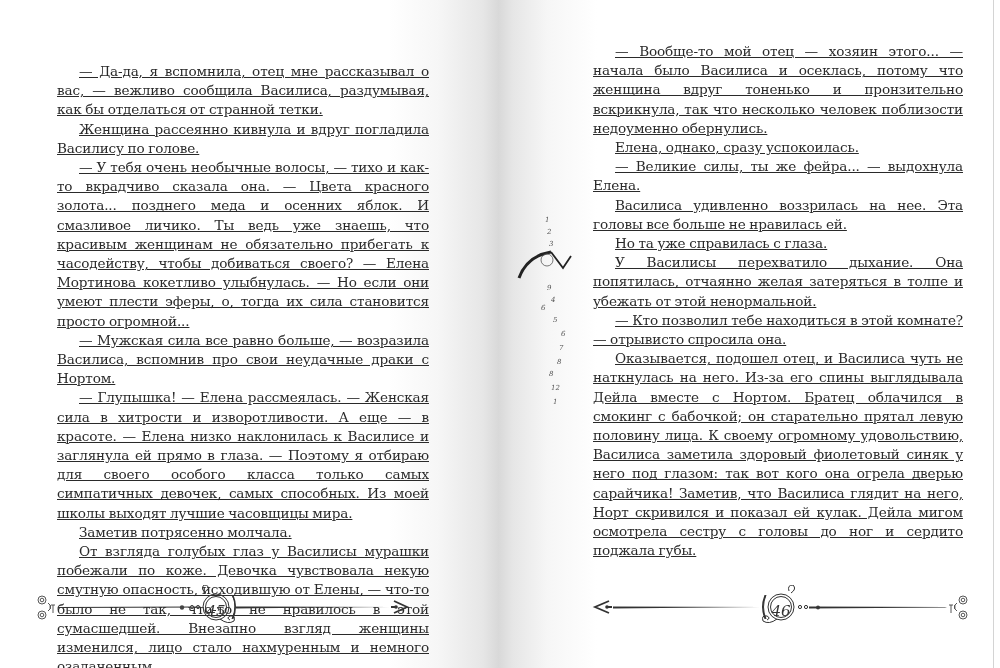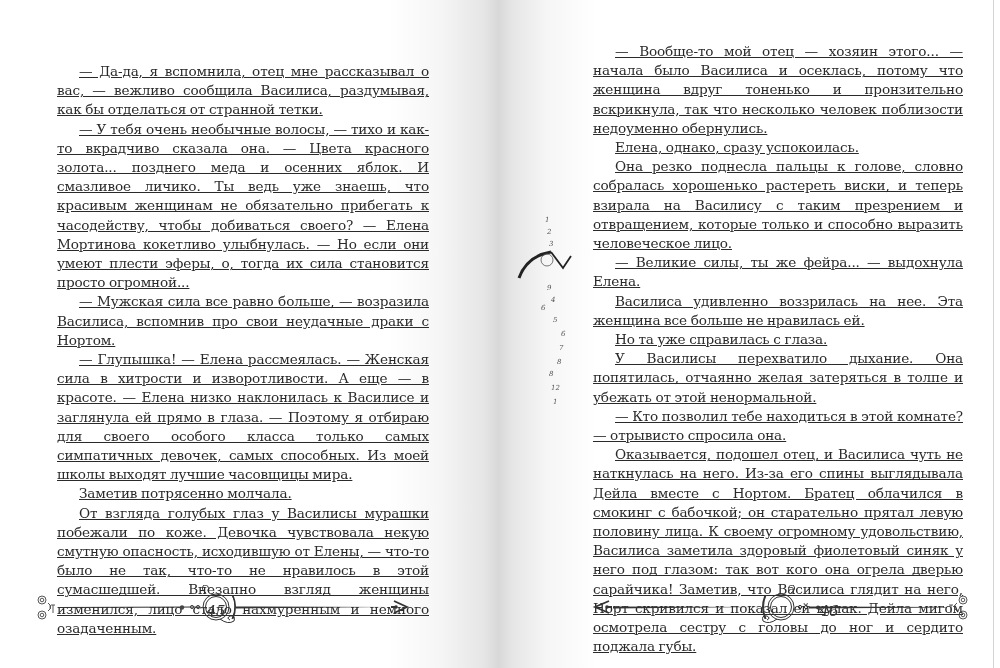--- a/index.html
+++ b/index.html
@@ -48,20 +48,21 @@
     }
     .gutter-orn { position: absolute; left: 515px; top: 212px; width: 60px; height: 195px; }
   </style>
 </head>
 <body>
 
 <div class="spread">
   <div class="page page-left">
     <div class="text-block text-left">
       <p class="para">— Да-да, я вспомнила, отец мне рассказывал о вас, — вежливо сообщила Василиса, раздумывая, как бы отделаться от странной тетки.</p>
+      <p class="para">Женщина рассеянно кивнула и вдруг погладила Василису по голове.</p>
       <p class="para">— У тебя очень необычные волосы, — тихо и как-то вкрадчиво сказала она. — Цвета красного золота... позднего меда и осенних яблок. И смазливое личико. Ты ведь уже знаешь, что красивым женщинам не обязательно прибегать к часодейству, чтобы добиваться своего? — Елена Мортинова кокетливо улыбнулась. — Но если они умеют плести эферы, о, тогда их сила становится просто огромной...</p>
       <p class="para">— Мужская сила все равно больше, — возразила Василиса, вспомнив про свои неудачные драки с Нортом.</p>
       <p class="para">— Глупышка! — Елена рассмеялась. — Женская сила в хитрости и изворотливости. А еще — в красоте. — Елена низко наклонилась к Василисе и заглянула ей прямо в глаза. — Поэтому я отбираю для своего особого класса только самых симпатичных девочек, самых способных. Из моей школы выходят лучшие часовщицы мира.</p>
       <p class="para">Заметив потрясенно молчала.</p>
       <p class="para">От взгляда голубых глаз у Василисы мурашки побежали по коже. Девочка чувствовала некую смутную опасность, исходившую от Елены, — что-то было не так, что-то не нравилось в этой сумасшедшей. Внезапно взгляд женщины изменился, лицо стало нахмуренным и немного озадаченным.</p>
 
     </div>
 
     <div class="footer-orn footer-left">
       <svg width="390" height="50" viewBox="0 0 390 50">
@@ -99,23 +100,22 @@
   </div>
 
   <div class="gutter-line"></div>
 
   <div class="page page-right">
   </div>
 
   <div class="text-block text-right">
     <p class="para">— Вообще-то мой отец — хозяин этого... — начала было Василиса и осеклась, потому что женщина вдруг тоненько и пронзительно вскрикнула, так что несколько человек поблизости недоуменно обернулись.</p>
     <p class="para">Елена, однако, сразу успокоилась.</p>
-    <p class="para">Она резко поднесла пальцы к голове, словно собралась хорошенько растереть виски, и теперь взирала на Василису с таким презрением и отвращением, которые только и способно выразить человеческое лицо.</p>
     <p class="para">— Великие силы, ты же фейра... — выдохнула Елена.</p>
-    <p class="para">Василиса удивленно воззрилась на нее. Эта женщина все больше не нравилась ей.</p>
+    <p class="para">Василиса удивленно воззрилась на нее. Эта головы все больше не нравилась ей.</p>
     <p class="para">Но та уже справилась с глаза.</p>
     <p class="para">У Василисы перехватило дыхание. Она попятилась, отчаянно желая затеряться в толпе и убежать от этой ненормальной.</p>
     <p class="para">— Кто позволил тебе находиться в этой комнате? — отрывисто спросила она.</p>
     <p class="para">Оказывается, подошел отец, и Василиса чуть не наткнулась на него. Из-за его спины выглядывала Дейла вместе с Нортом. Братец облачился в смокинг с бабочкой; он старательно прятал левую половину лица. К своему огромному удовольствию, Василиса заметила здоровый фиолетовый синяк у него под глазом: так вот кого она огрела дверью сарайчика! Заметив, что Василиса глядит на него, Норт скривился и показал ей кулак. Дейла мигом осмотрела сестру с головы до ног и сердито поджала губы.</p>
 
   </div>
 
   <div class="gutter-orn">
     <svg width="60" height="195" viewBox="0 0 60 195">
       <g fill="#555" font-family="DejaVu Serif, serif" font-size="7" font-style="italic">
@@ -161,18 +161,18 @@
 
       <g fill="none" stroke="#444" stroke-width="0.9">
         <circle cx="378" cy="15" r="4"></circle>
           <circle cx="378" cy="15" r="1.8"></circle>
         <circle cx="378" cy="30" r="4"></circle>
           <circle cx="378" cy="30" r="1.8"></circle>
         <path d="M372 18 q-4 2 -2 6 M372 26 q-4 -2 -2 -6"></path>
         <path d="M364 20 h4 M366 20 v8"></path>
       </g>
     </svg>
-    <div class="page-num" style="left:184px;margin-left:48px;">46</div>
+    <div class="page-num" style="left:184px;">46</div>
   </div>
 
   <div class="right-edge"></div>
   <div class="right-edge-bg"></div>
 </div>
 
 </body></html>

